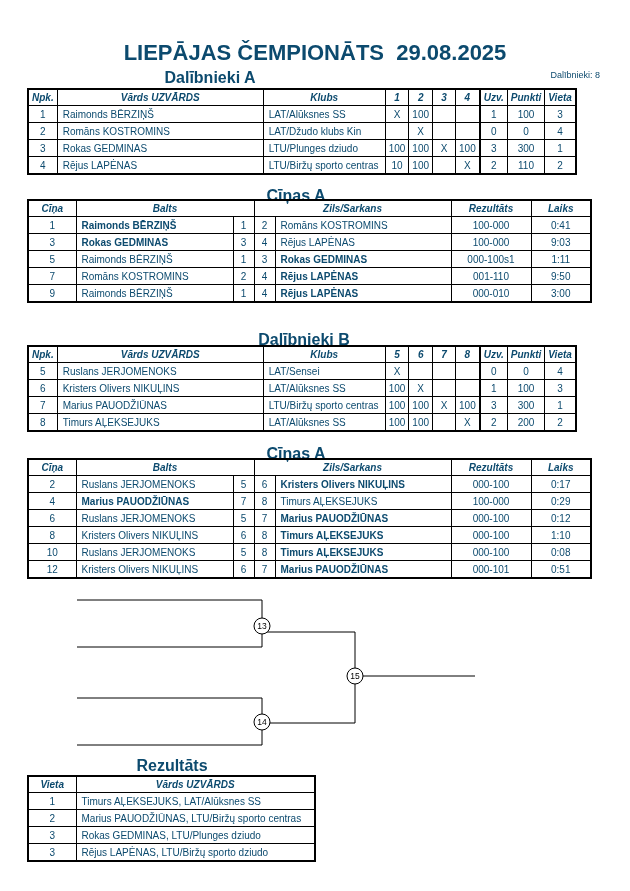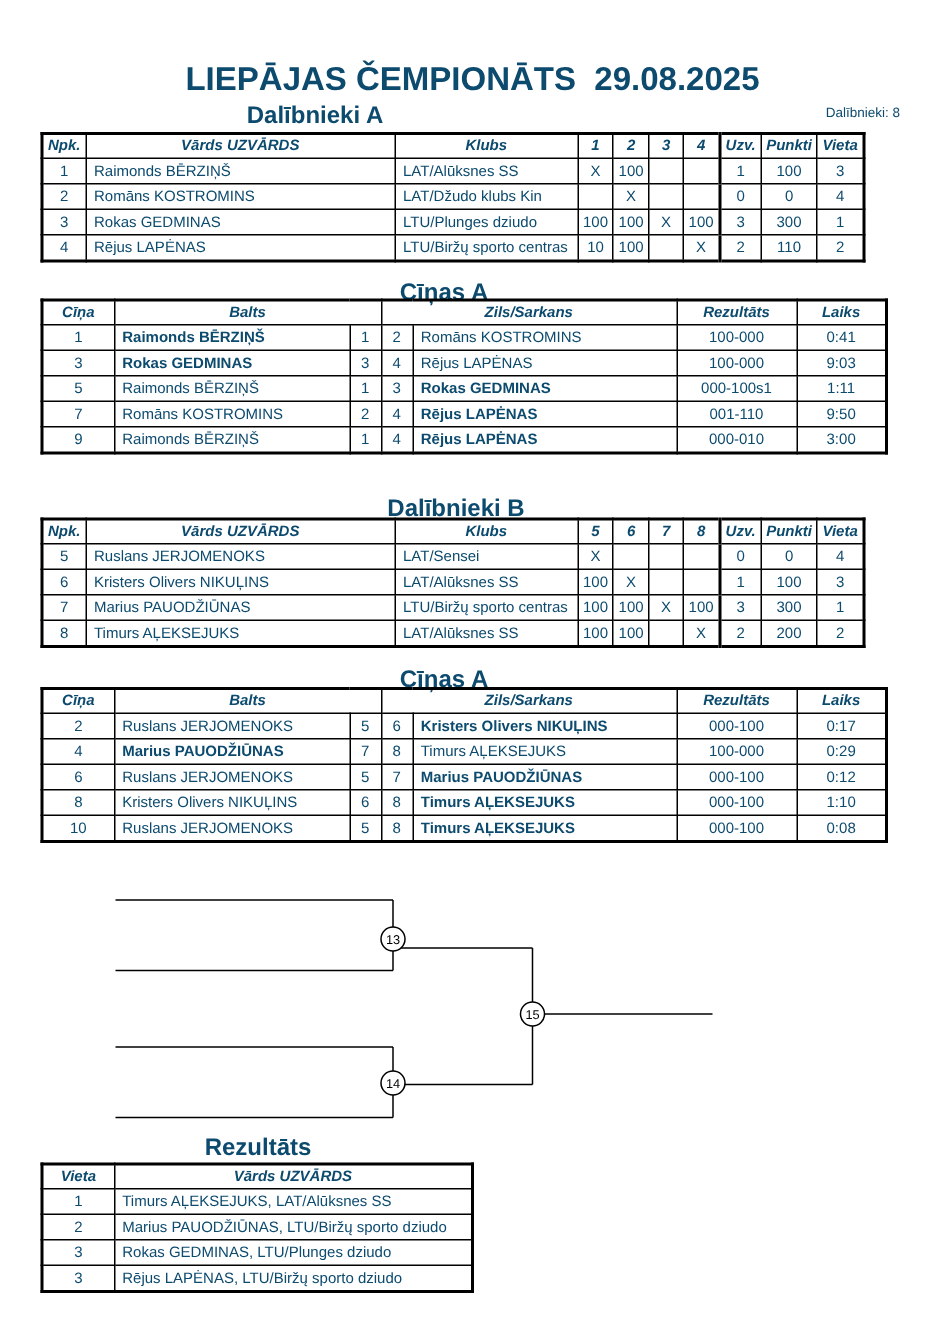--- a/index.html
+++ b/index.html
@@ -328,20 +328,29 @@
       <td class="c">1:10</td>
     </tr>
     <tr>
       <td class="c">10</td>
       <td class="l">Ruslans JERJOMENOKS</td>
       <td class="c">5</td>
       <td class="c">8</td>
       <td class="l b">Timurs AĻEKSEJUKS</td>
       <td class="c">000-100</td>
       <td class="c">0:08</td>
+    </tr>
+    <tr>
+      <td class="c">12</td>
+      <td class="l">Kristers Olivers NIKUĻINS</td>
+      <td class="c">6</td>
+      <td class="c">7</td>
+      <td class="l b">Marius PAUODŽIŪNAS</td>
+      <td class="c">000-101</td>
+      <td class="c">0:51</td>
     </tr>
   </tbody>
     </table>
 
   <div class="bracket">
     <svg width="630" height="185" viewBox="0 585 630 185">
       <g stroke="#000" stroke-width="1" fill="none">
         <line x1="33" y1="600" x2="218" y2="600"></line>
         <line x1="33" y1="647" x2="218" y2="647"></line>
         <line x1="218" y1="600" x2="218" y2="647"></line>
@@ -378,21 +387,21 @@
         <tr>
       <th>Vieta</th>
       <th>Vārds UZVĀRDS</th>
     </tr>
     <tr>
       <td class="c">1</td>
       <td class="l">Timurs AĻEKSEJUKS, LAT/Alūksnes SS</td>
     </tr>
     <tr>
       <td class="c">2</td>
-      <td class="l">Marius PAUODŽIŪNAS, LTU/Biržų sporto dziudo</td>
+      <td class="l">Marius PAUODŽIŪNAS, LTU/Biržų sporto centras</td>
     </tr>
     <tr>
       <td class="c">3</td>
       <td class="l">Rokas GEDMINAS, LTU/Plunges dziudo</td>
     </tr>
     <tr>
       <td class="c">3</td>
       <td class="l">Rējus LAPĖNAS, LTU/Biržų sporto dziudo</td>
     </tr>
   </tbody>

